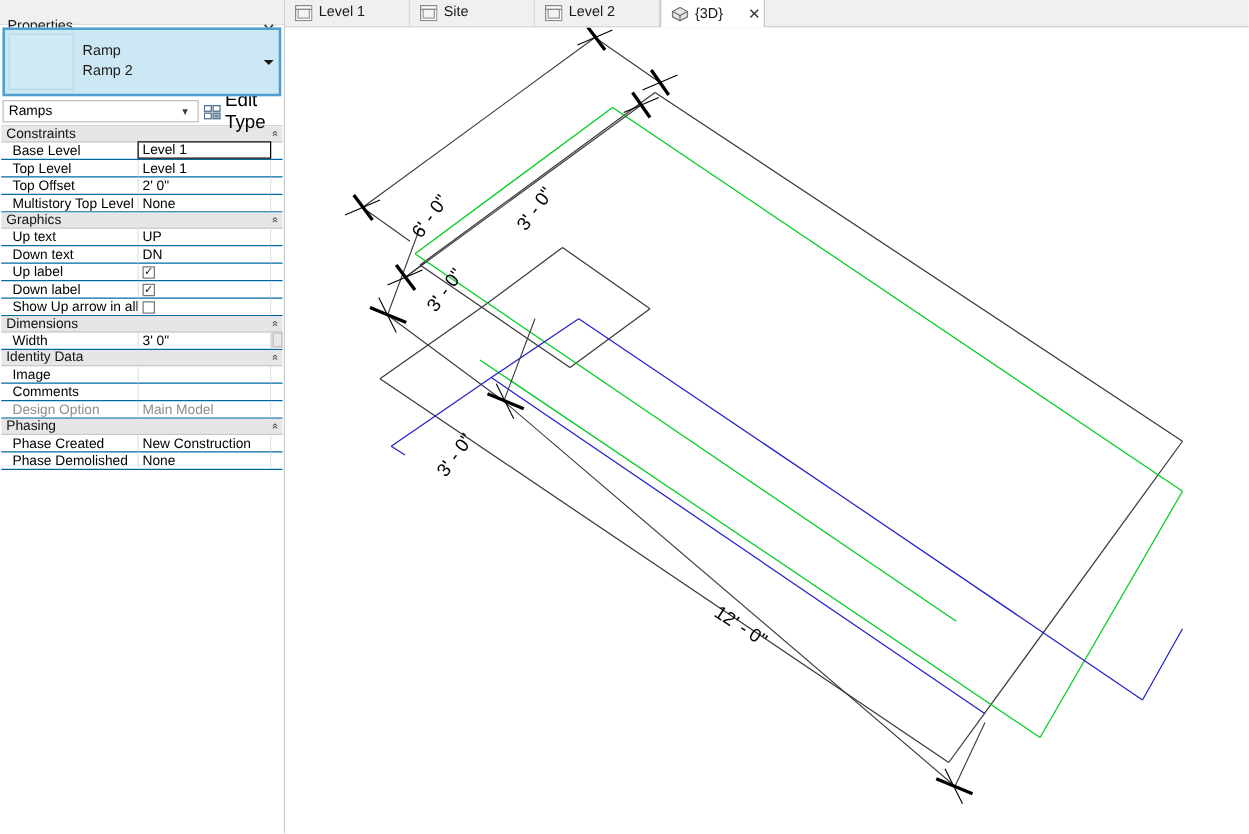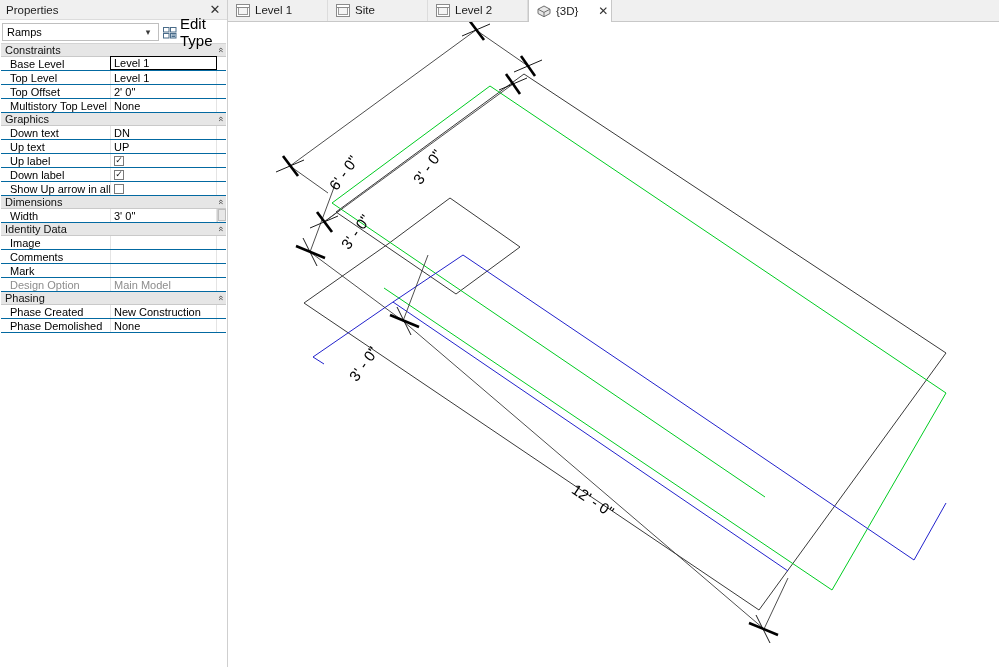--- a/index.html
+++ b/index.html
@@ -18,22 +18,22 @@
   #properties-palette {
     position: absolute; left: 0; top: 0;
     width: 228px; height: 667px;
     background: #ffffff;
     border-right: 1px solid #cfcfcf;
   }
   .pp-titlebar {
     height: 20px;
     background: #f0f0f0;
     border-bottom: 1px solid #dcdcdc;
-    display: flex; align-items: center;
-    padding: 0 4px 0 6px;
+    display: flex; 
+    padding: 15px 4px 0 6px;
   }
   .pp-title { font-size: 11.5px; color: #1c1c1c; flex: 1; }
   .pp-close {
     width: 16px; height: 16px;
     display: flex; align-items: center; justify-content: center;
     font-size: 13px; line-height: 1; color: #333; cursor: default;
   }
 
   
   .pp-typeselector {
@@ -199,20 +199,30 @@
 
 <div id="app">
 
   <div id="properties-palette">
 
     <div class="pp-titlebar">
       <span class="pp-title">Properties</span>
       <span class="pp-close">✕</span>
     </div>
 
+    <div class="pp-typeselector">
+      <div class="pp-thumb"></div>
+      <div class="pp-typetext">
+        <span>Ramp</span>
+        <span>Ramp 2</span>
+      </div>
+      <div class="pp-typearrow">
+        <span class="caret-down"></span>
+      </div>
+    </div>
 
     <div class="pp-familyrow">
       <div class="pp-familycombo">
         <span class="pp-familyname">Ramps</span>
         <span class="chev">▾</span>
       </div>
       <div class="pp-edittype">
         <svg class="edit-type-icon" viewBox="0 0 14 13">
           <rect x="0.5" y="1.5" width="5.5" height="4.5" fill="#fff" stroke="#4a6c8a"></rect>
           <rect x="7.5" y="1.5" width="5.5" height="4.5" fill="#fff" stroke="#4a6c8a"></rect>
@@ -248,27 +258,27 @@
         <div class="pp-row">
           <div class="pp-name">Multistory Top Level</div>
           <div class="pp-val">None</div>
           <div class="pp-tail"></div>
         </div>
         <div class="pp-group">
           <span class="g-label">Graphics</span>
           <span class="g-chev" style="transform: rotate(90deg); display: inline-block;">«</span>
         </div>
         <div class="pp-row">
+          <div class="pp-name">Up text</div>
+          <div class="pp-val">UP</div>
+          <div class="pp-tail"></div>
+        </div>
+        <div class="pp-row">
           <div class="pp-name">Down text</div>
           <div class="pp-val">DN</div>
-          <div class="pp-tail"></div>
-        </div>
-        <div class="pp-row">
-          <div class="pp-name">Up text</div>
-          <div class="pp-val">UP</div>
           <div class="pp-tail"></div>
         </div>
         <div class="pp-row">
           <div class="pp-name">Up label</div>
           <div class="pp-val">
             <span class="pp-check">✓</span>
           </div>
           <div class="pp-tail"></div>
         </div>
         <div class="pp-row">
@@ -300,25 +310,20 @@
           <span class="g-label">Identity Data</span>
           <span class="g-chev" style="transform: rotate(90deg); display: inline-block;">«</span>
         </div>
         <div class="pp-row">
           <div class="pp-name">Image</div>
           <div class="pp-val"></div>
           <div class="pp-tail"></div>
         </div>
         <div class="pp-row">
           <div class="pp-name">Comments</div>
-          <div class="pp-val"></div>
-          <div class="pp-tail"></div>
-        </div>
-        <div class="pp-row">
-          <div class="pp-name">Mark</div>
           <div class="pp-val"></div>
           <div class="pp-tail"></div>
         </div>
         <div class="pp-row greyed">
           <div class="pp-name">Design Option</div>
           <div class="pp-val">Main Model</div>
           <div class="pp-tail"></div>
         </div>
         <div class="pp-group">
           <span class="g-label">Phasing</span>

